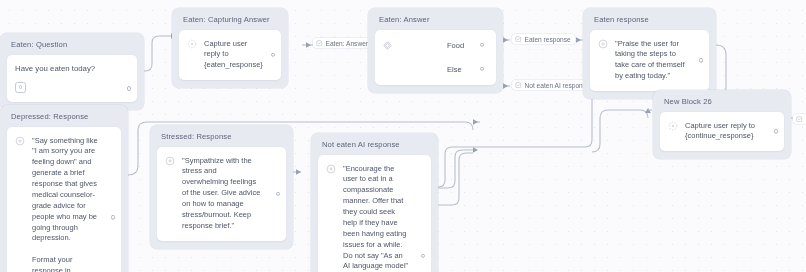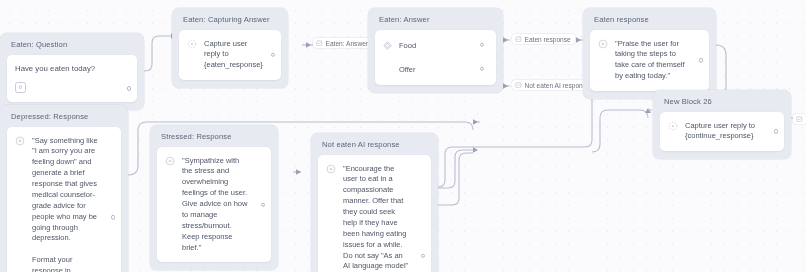--- a/index.html
+++ b/index.html
@@ -122,20 +122,21 @@
     box-sizing: border-box;
   }
 
   
   .cond-row {
     display: flex;
     align-items: center;
     position: relative;
     height: 15px;
     padding: 0 2px;
+    gap: 48px;
   }
   .cond-row + .cond-row { margin-top: 9px; }
   .cond-icon {
     width: 9px; height: 9px;
     margin-right: 7px;
     opacity: 0.6;
     flex: 0 0 auto;
   }
   .cond-icon svg { display: block; }
   .cond-label {
@@ -264,21 +265,21 @@
             <path d="M6 3.4 L8.6 6 L6 8.6 L3.4 6 Z" fill="none" stroke="#7d849c" stroke-width="0.8"></path>
           </svg>
         </span>
         <span class="cond-label">Food</span>
         <span class="port port-right"></span>
       </div>
 
 
       <div class="cond-row">
         <span class="cond-spacer"></span>
-        <span class="cond-label">Offer</span>
+        <span class="cond-label">Else</span>
         <span class="port port-right"></span>
       </div>
 
     </div>
   </div>
 
   <div class="edge-label" style="left:512px; top:34px;">
     <span class="tag-icon">
       <svg viewBox="0 0 10 10" width="6.5" height="6.5">
         <rect x="1.2" y="1.2" width="7.6" height="7.6" rx="1.6" fill="none" stroke="#8d93a8" stroke-width="1"></rect>
@@ -350,21 +351,21 @@
           </svg>
         </span>
         <span class="row-text" style="padding-right:14px;">"Say something like "I am sorry you are feeling down" and generate a brief response that gives medical counselor-grade advice for people who may be going through depression.
 
 Format your response in readable paragraphs."</span>
       </div>
       <div class="port port-right"></div>
     </div>
   </div>
 
-  <div class="node" style="left:150px; top:125px; width:128px;">
+  <div class="node" style="left:150px; top:125px; width:143px;">
     <div class="node-title">Stressed: Response</div>
     <div class="node-body">
       <div class="row">
         <span class="row-icon">
           <svg viewBox="0 0 12 12" width="10" height="10">
             <circle cx="6" cy="6" r="4.7" fill="none" stroke="#9aa1b6" stroke-width="1"></circle>
             <path d="M6 3.3 L6.6 5.4 L8.7 6 L6.6 6.6 L6 8.7 L5.4 6.6 L3.3 6 L5.4 5.4 Z" fill="#9aa1b6"></path>
           </svg>
         </span>
         <span class="row-text" style="padding-right:15px;">"Sympathize with the stress and overwhelming feelings of the user. Give advice on how to manage stress/burnout. Keep response brief."</span>

